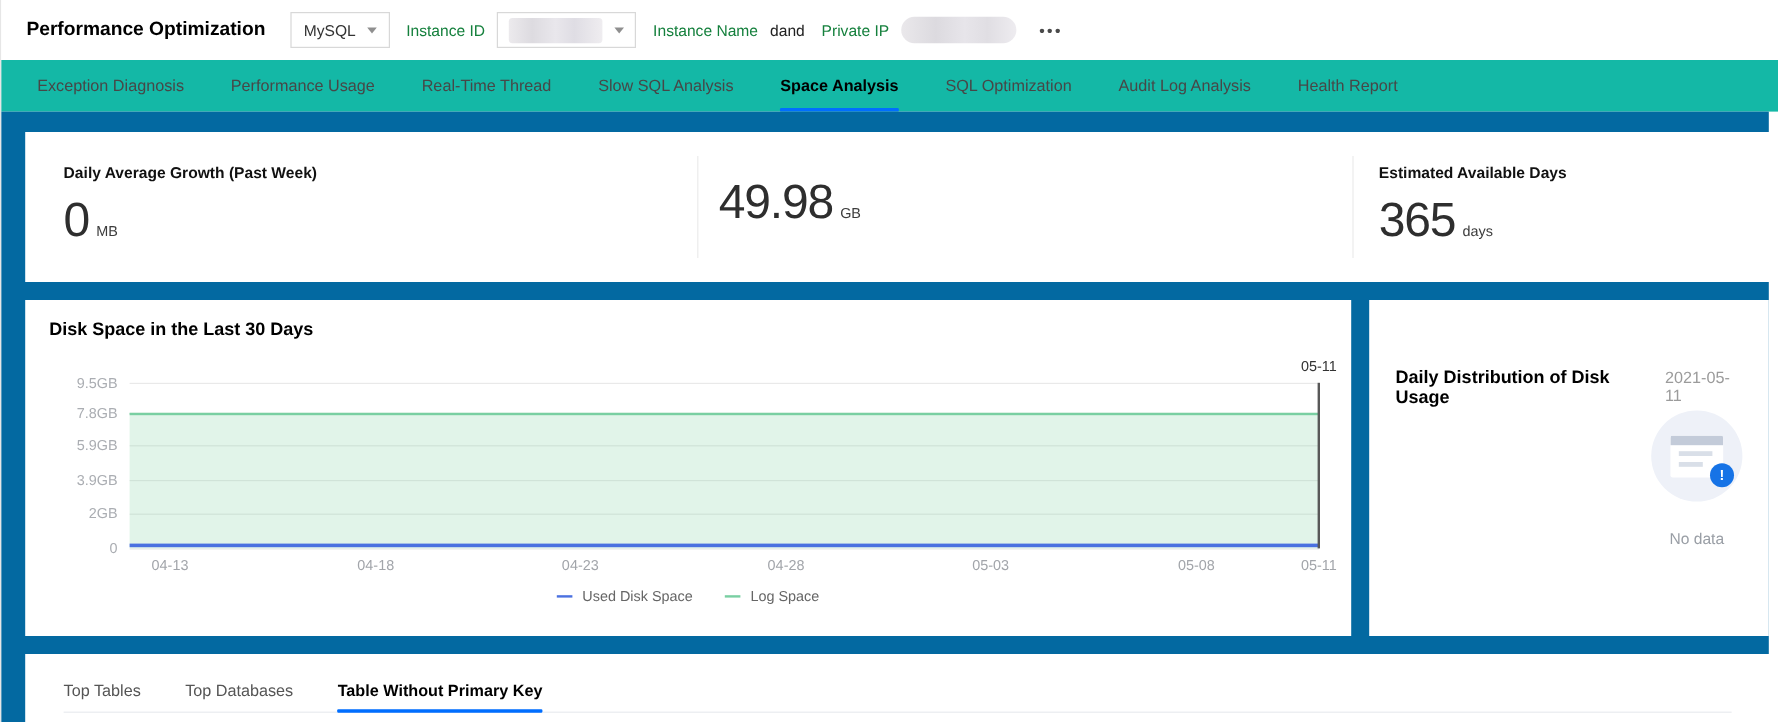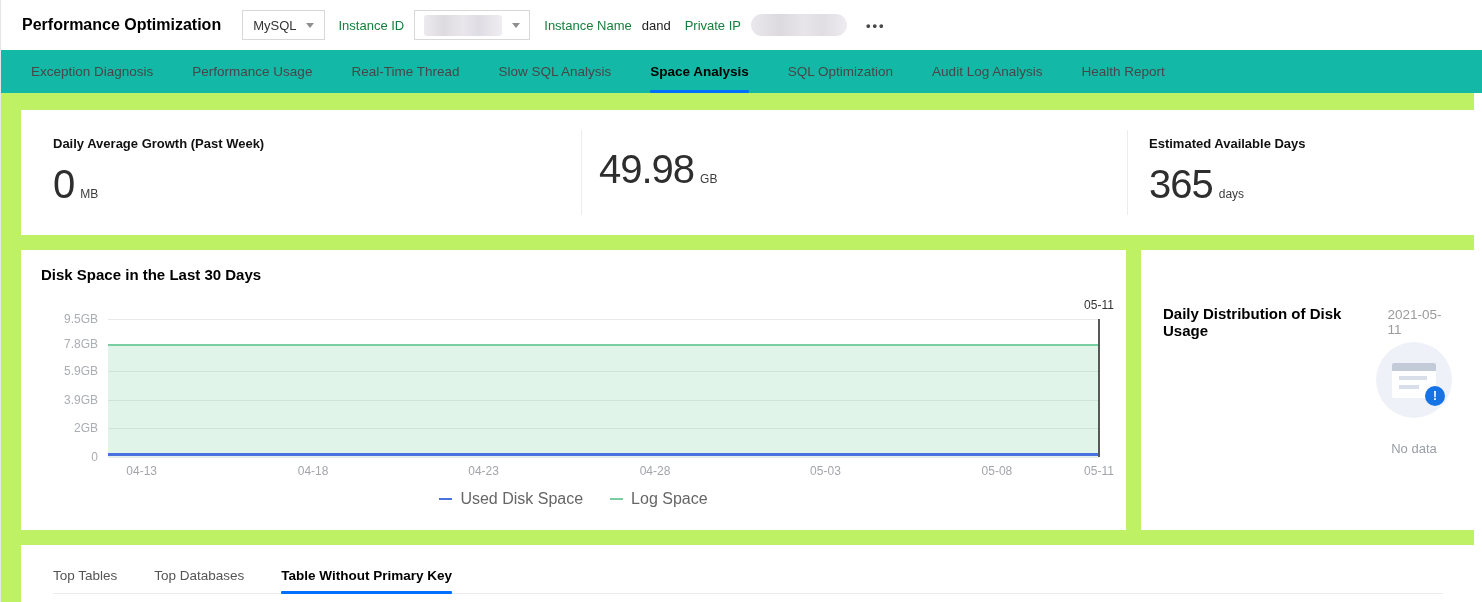--- a/index.html
+++ b/index.html
@@ -23,21 +23,21 @@
     background:linear-gradient(90deg,#eae8eb 0%,#dcdadf 30%,#e7e5ea 55%,#e0dee3 75%,#eeecf0 100%); }
   .more-btn { margin-left:19px; font-size:13px; font-weight:700; letter-spacing:2px; color:#4a4a4a; cursor:pointer; }
 
   
   .tabbar { height:43px; background:#14b8a6; display:flex; align-items:stretch; padding-left:30px; gap:39px; }
   .tab { display:flex; align-items:center; font-size:13.5px; color:#474747; position:relative; cursor:pointer; white-space:nowrap; }
   .tab.active { color:#000; font-weight:700; }
   .tab.active::after { content:""; position:absolute; left:0; right:0; bottom:0; height:3px; background:var(--accent,#006eff); border-radius:1px; }
 
   
-  .content { position:absolute; top:93px; left:0; right:8px; bottom:0; background:#bef264; }
+  .content { position:absolute; top:93px; left:0; right:8px; bottom:0; background:#0369a1; }
   .card { background:#fff; }
 
   
   .stats-card { margin:17px 0 0 20px; width:1454px; height:125px; display:flex; }
   .stat { padding-top:26px; }
   .stat-1 { width:560px; padding-left:32px; }
   .stat-2 { width:545px; padding-left:17px; }
   .stat-3 { flex:1; padding-left:21px; }
   .vdivider { width:1px; height:85px; margin-top:20px; background:#ececec; }
   .stat-label { font-size:13px; font-weight:700; color:#111; display:flex; align-items:center; gap:7px; }
@@ -56,21 +56,21 @@
   .ylabel { position:absolute; left:-67px; width:57px; text-align:right; font-size:12px; color:#aaadb2; transform:translateY(-50%); }
   .area-fill { position:absolute; left:0; right:0; bottom:0; }
   .blue-line { position:absolute; left:0; right:0; bottom:1px; height:3px; }
   .marker-line { position:absolute; right:-1px; top:0; bottom:0; width:2px; background:#585858; }
   .marker-label { position:absolute; top:-21px; right:0; transform:translateX(50%); font-size:12px; color:#333; white-space:nowrap; }
   .xrow { position:relative; height:16px; margin:7px 7px 0 67px; }
   .xlabel { position:absolute; top:0; transform:translateX(-50%); font-size:12px; color:#a2a5aa; white-space:nowrap; }
   .legend { margin-top:10px; display:flex; justify-content:center; align-items:center; gap:27px; }
   .legend-item { display:flex; align-items:center; gap:8px; cursor:pointer; }
   .legend-dash { width:13px; height:2px; }
-  .legend-text { font-size:16px; color:#666; }
+  .legend-text { font-size:12px; color:#666; }
 
   
   .dist-card { flex:1; height:280px; padding:16px 22px; position:relative; }
   .dist-title-row { display:flex; align-items:baseline; gap:9px; }
   .dist-date { font-size:13.5px; font-weight:400; color:#9b9b9b;margin-top:41px; }
   .nodata { position:absolute; left:273px; top:92px; transform:translateX(-50%); display:flex; flex-direction:column; align-items:center; }
   .nd-circle { width:76px; height:76px; border-radius:50%; background:#eef1f8; position:relative; }
   .nd-doc { position:absolute; left:16px; top:21px; width:44px; height:35px; background:#fff; border-radius:2px; overflow:hidden; }
   .nd-doc-bar { height:8px; background:#c3cbd9; }
   .nd-line { height:4px; background:#d9dfe8; margin:5px 0 0 7px; }

